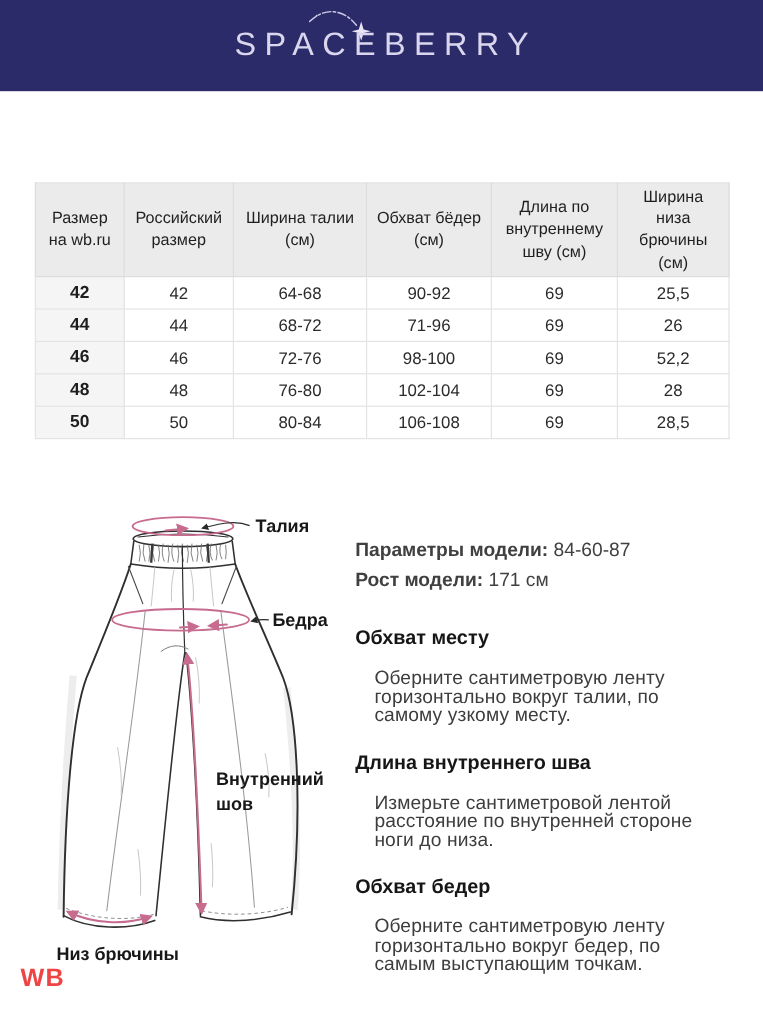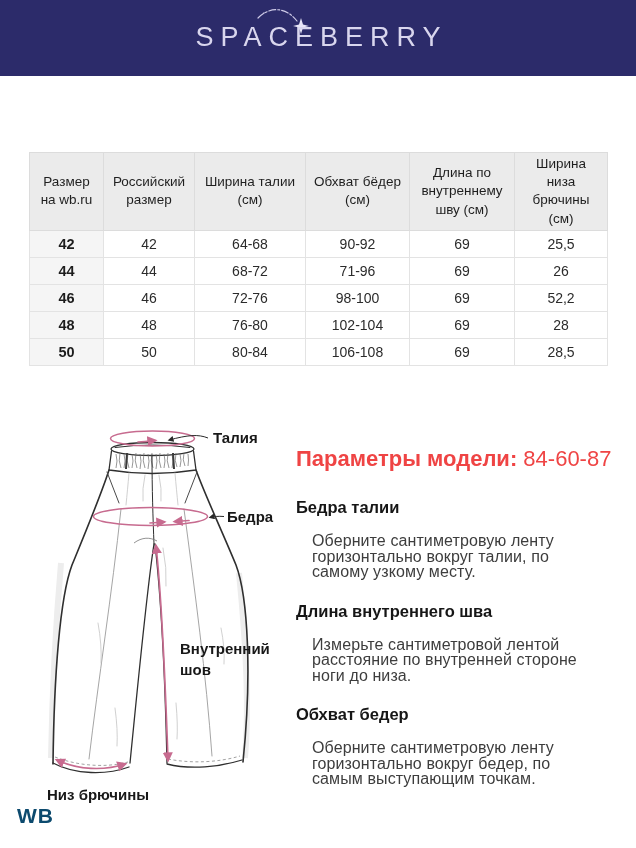--- a/index.html
+++ b/index.html
@@ -32,30 +32,30 @@
   .pocket{fill:none;stroke:#4a4a4a;stroke-width:1;stroke-linecap:round;}
   .elastic{fill:none;stroke:#6a6a6a;stroke-width:.7;}
   .dash{fill:none;stroke:#8a8a8a;stroke-width:.8;stroke-dasharray:3 2.5;}
   .pk{fill:none;stroke:var(--accent,#c76b8f);stroke-width:1.7;stroke-linecap:round;}
   .pke{fill:none;stroke:var(--accent,#c76b8f);stroke-width:1.5;}
   .leader{fill:none;stroke:#2a2a2a;stroke-width:1;}
 
   
   .info-col{position:absolute;left:296px;top:446px;width:322px;}
   .model-info{margin-bottom:26px;}
-  .model-row{font-size:22px;line-height:25px;color:#ef4444;}
+  .model-row{font-size:16px;line-height:25px;color:#404040;}
   .mlabel{font-weight:700;}
   .mval{font-weight:400;}
   .guide-section{margin-bottom:21px;}
   .guide-section h3{margin:0 0 7px 0;font-size:16.5px;font-weight:700;color:#161616;line-height:20px;}
   .guide-section p{margin:16px;font-size:16px;line-height:15.5px;color:#3d3d3d;letter-spacing:.1px;max-width:315px;}
 
   
   .watermark{position:absolute;left:17px;top:804px;font-size:21px;font-weight:700;
-             color:#0c4a6e;letter-spacing:1px;}
+             color:#ef4444;letter-spacing:1px;}
 </style>
 </head>
 <body>
 
 <div class="page">
 
   <header class="brand-bar">
     <svg class="comet" width="80" height="36" viewBox="0 0 80 36">
       <path d="M20,15 C32,3 48,4 59,18" fill="none" stroke="#cfcbe8" stroke-width="1.2" stroke-dasharray="7 2 2 2" stroke-linecap="round"></path>
       <circle cx="26" cy="10" r=".8" fill="#cfcbe8"></circle>
@@ -183,24 +183,28 @@
     <text class="dlabel" x="152" y="262">шов</text>
     <text class="dlabel" x="19" y="387">Низ брючины</text>
   </svg>
 
   <div class="info-col">
     <div class="model-info">
       <div class="model-row">
         <span class="mlabel">Параметры модели:</span>
         <span class="mval">84-60-87</span>
       </div>
+      <div class="model-row">
+        <span class="mlabel">Рост модели:</span>
+        <span class="mval">171 см</span>
+      </div>
     </div>
 
     <div class="guide-section">
-      <h3>Бедра талии</h3>
+      <h3>Обхват месту</h3>
       <p>Оберните сантиметровую ленту горизонтально вокруг талии, по самому узкому месту.</p>
     </div>
     <div class="guide-section">
       <h3>Длина внутреннего шва</h3>
       <p>Измерьте сантиметровой лентой расстояние по внутренней стороне ноги до низа.</p>
     </div>
     <div class="guide-section">
       <h3>Обхват бедер</h3>
       <p>Оберните сантиметровую ленту горизонтально вокруг бедер, по самым выступающим точкам.</p>
     </div>

